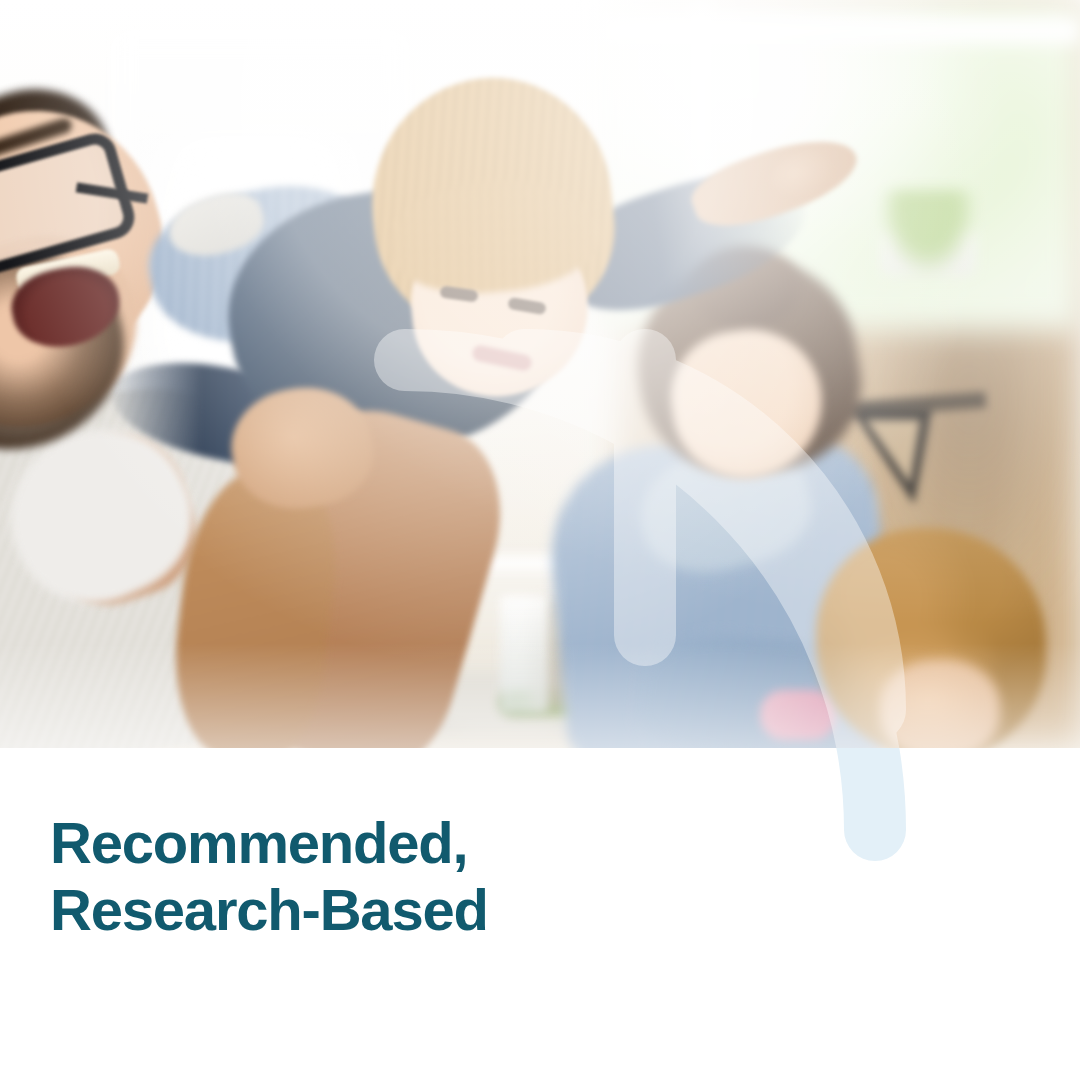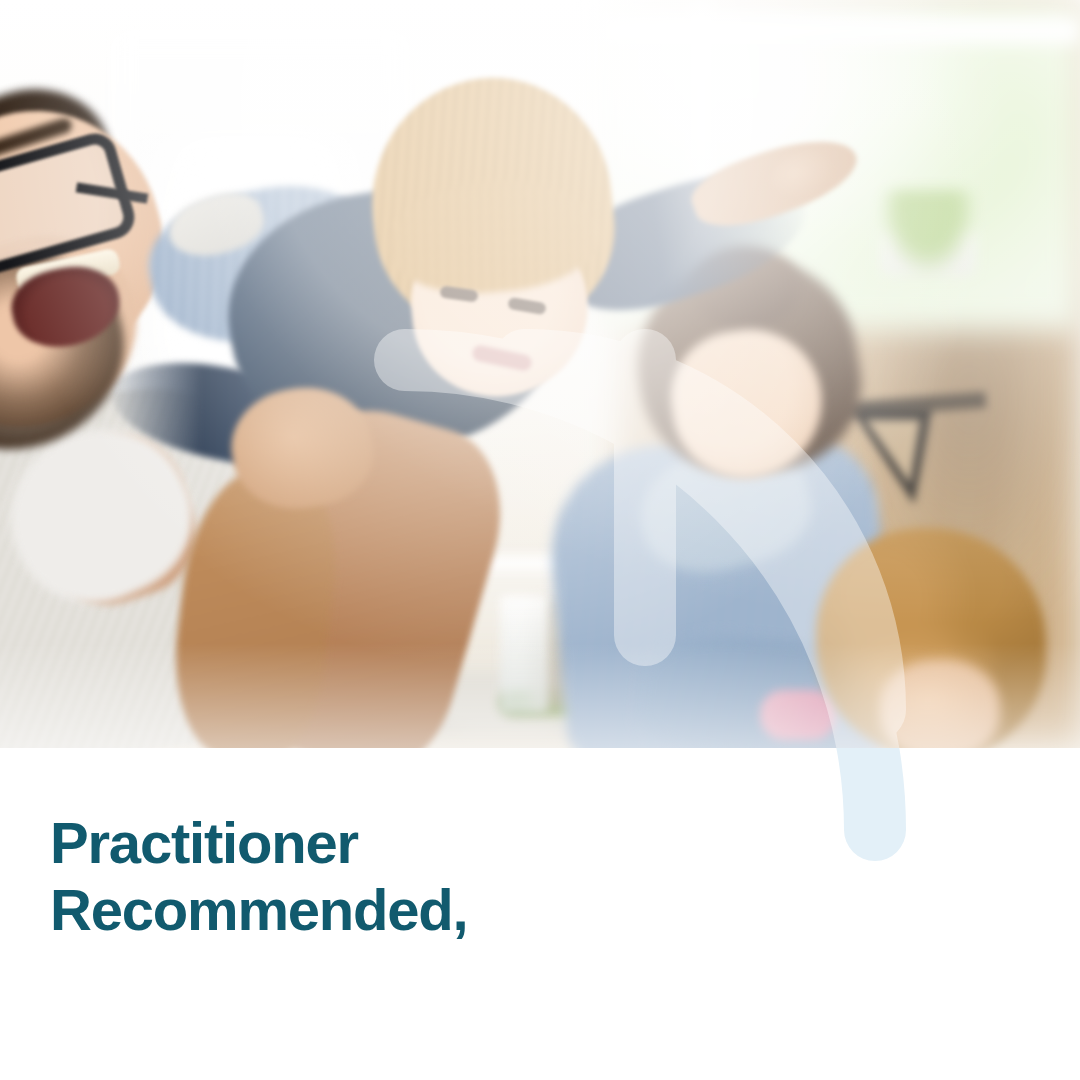--- a/index.html
+++ b/index.html
@@ -506,17 +506,17 @@
     </g>
 
     <g clip-path="url(#clip-band)">
       <g transform="translate(-240,-170)" stroke="#e3f0f8">
         <use href="#arc-mark"></use>
       </g>
     </g>
   </svg>
 
   <h1 id="headline">
-    <span class="hl-line">Practitioner</span>
     <span class="hl-line">Recommended,</span>
+    <span class="hl-line">Research-Based</span>
   </h1>
 
 </div>
 
 </body></html>

